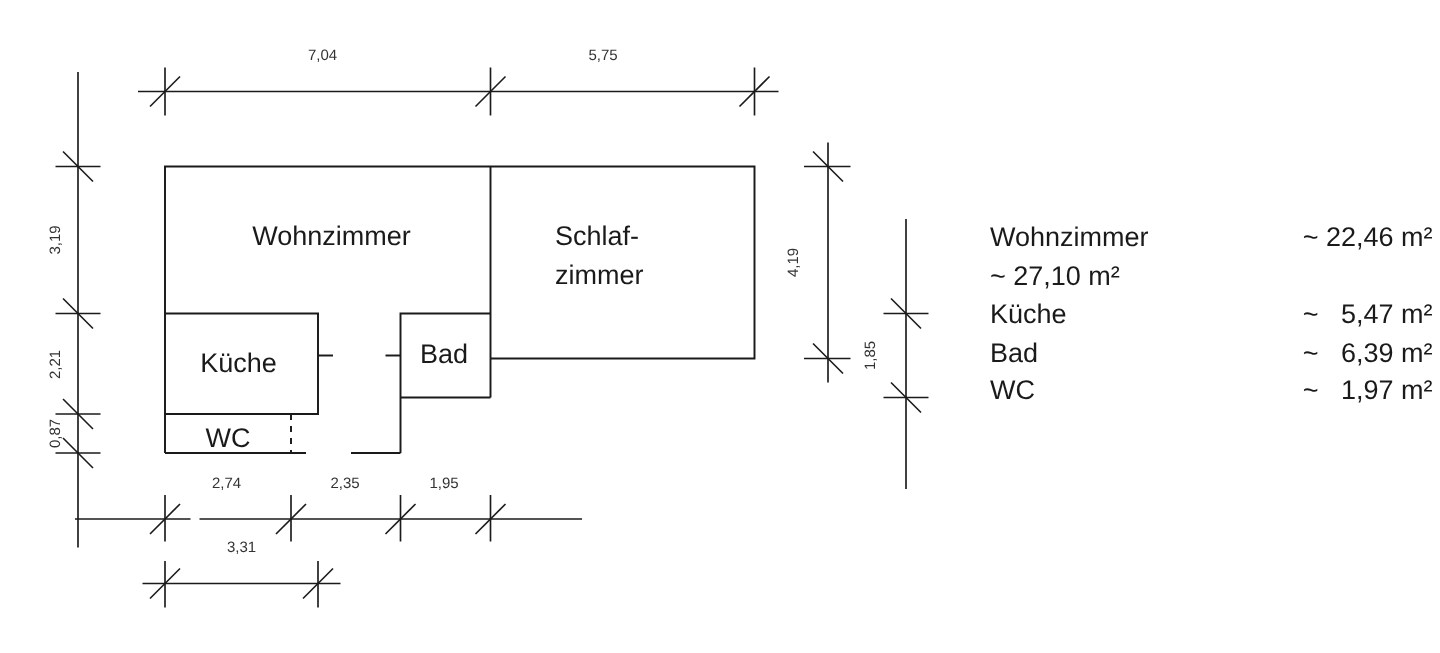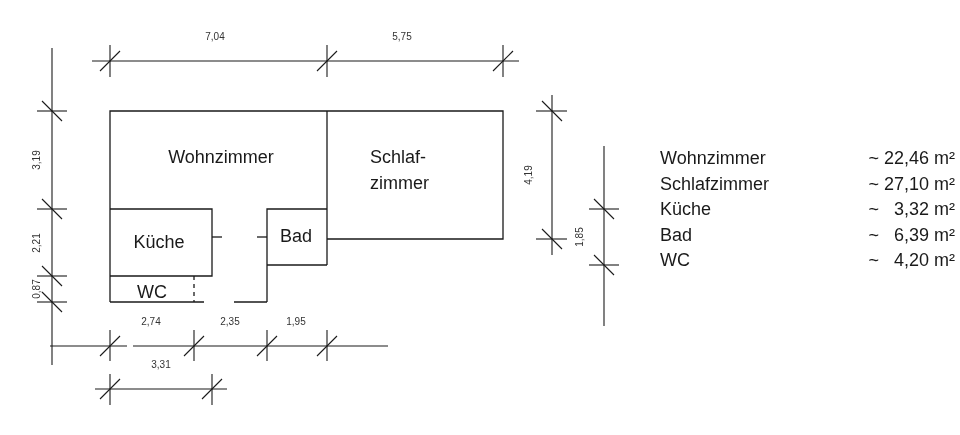--- a/index.html
+++ b/index.html
@@ -115,28 +115,27 @@
   </g>
   <text class="dimtxt" x="161" y="368" text-anchor="middle">3,31</text>
 </svg>
 
 <div class="legend">
   <div class="legend-row">
     <span class="legend-name">Wohnzimmer</span>
     <span class="legend-area">~ 22,46 m²</span>
   </div>
   <div class="legend-row">
-    <span class="legend-name">Schlafzimmer</span>
     <span class="legend-area">~ 27,10 m²</span>
   </div>
   <div class="legend-row">
     <span class="legend-name">Küche</span>
-    <span class="legend-area">~   3,32 m²</span>
+    <span class="legend-area">~   5,47 m²</span>
   </div>
   <div class="legend-row">
     <span class="legend-name">Bad</span>
     <span class="legend-area">~   6,39 m²</span>
   </div>
   <div class="legend-row">
     <span class="legend-name">WC</span>
-    <span class="legend-area">~   4,20 m²</span>
+    <span class="legend-area">~   1,97 m²</span>
   </div>
 </div>
 
 </body></html>

